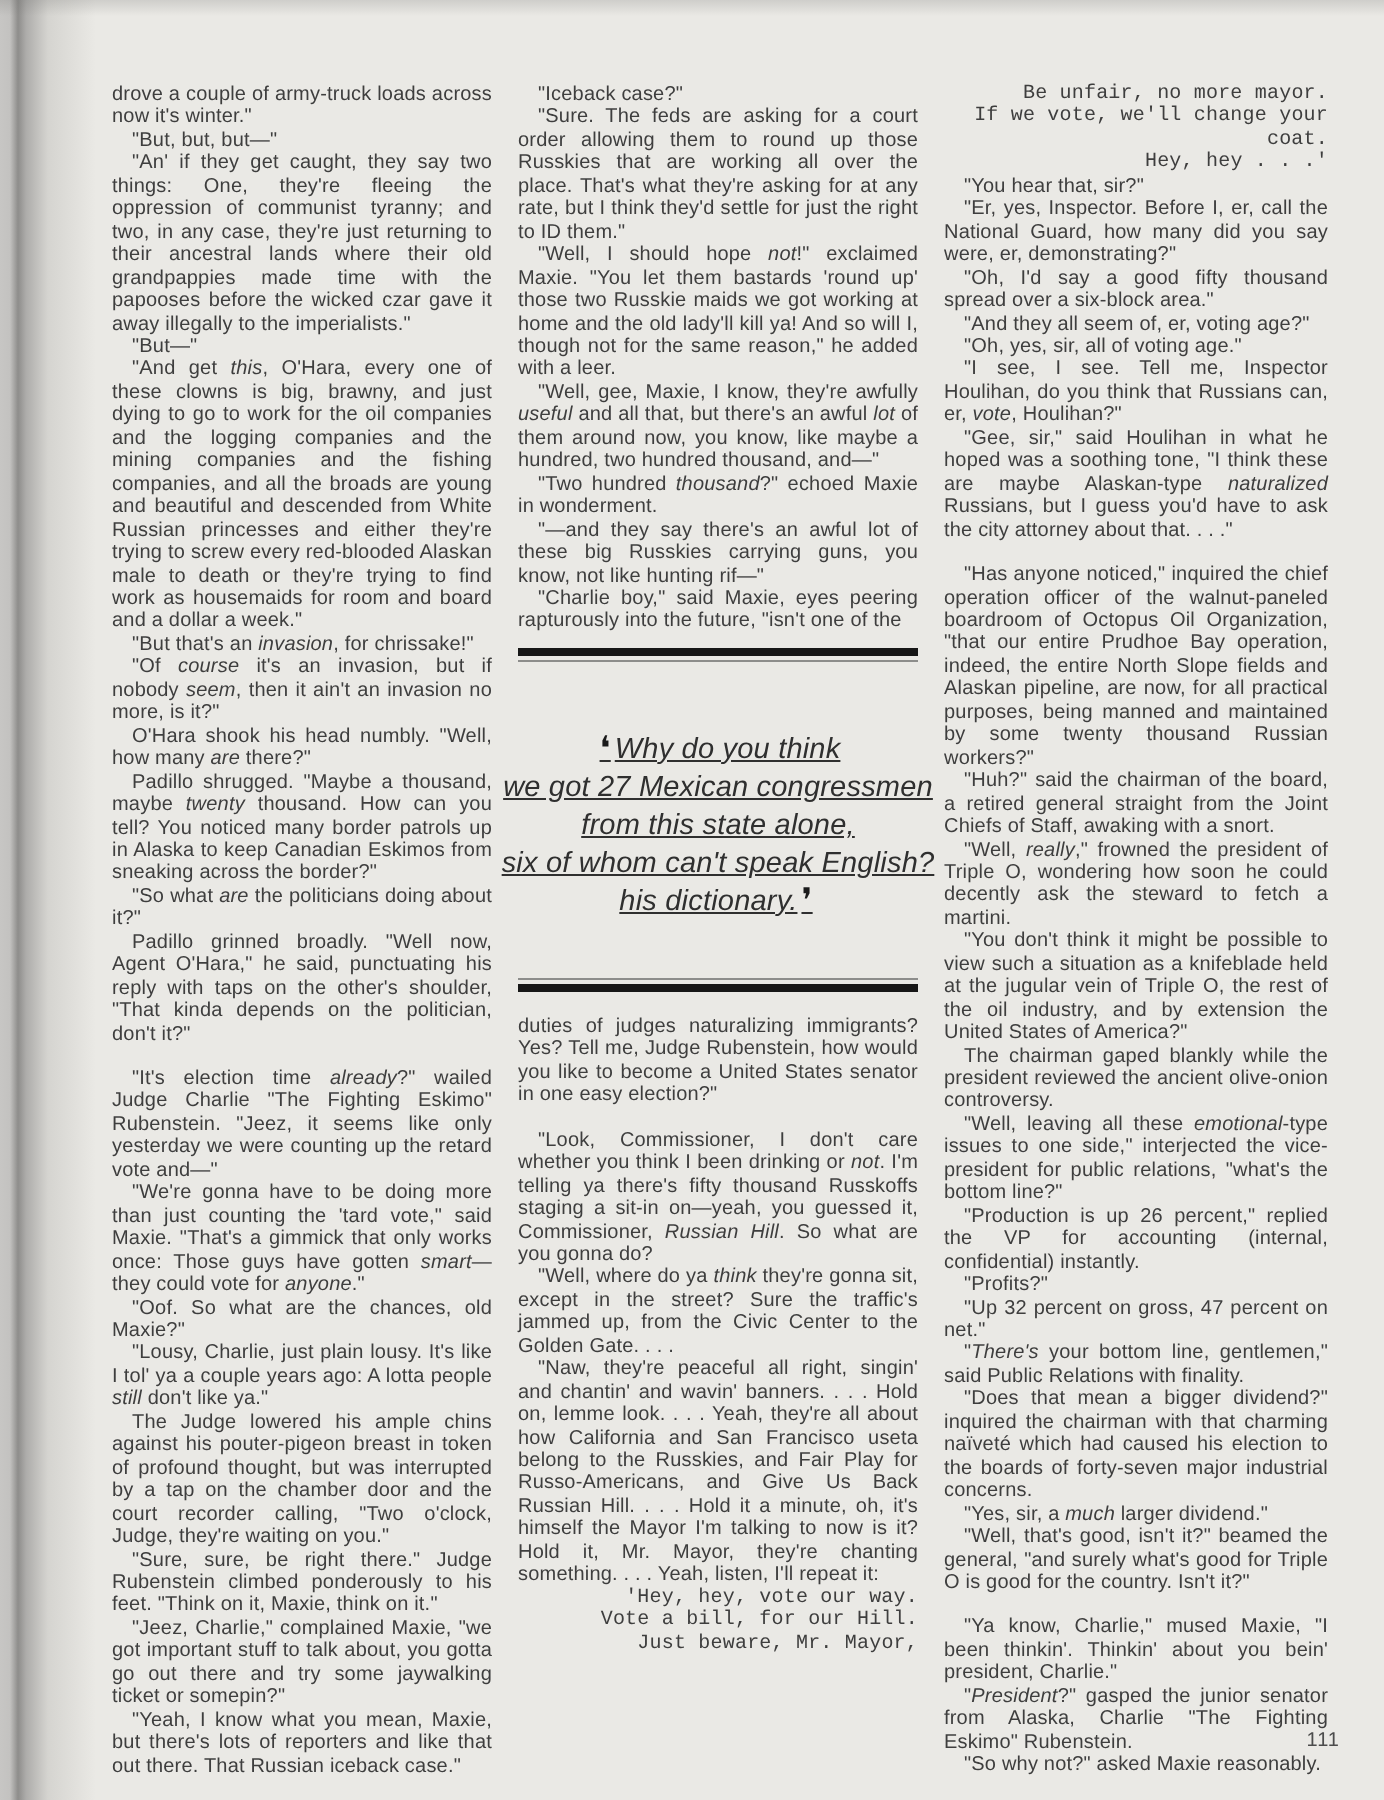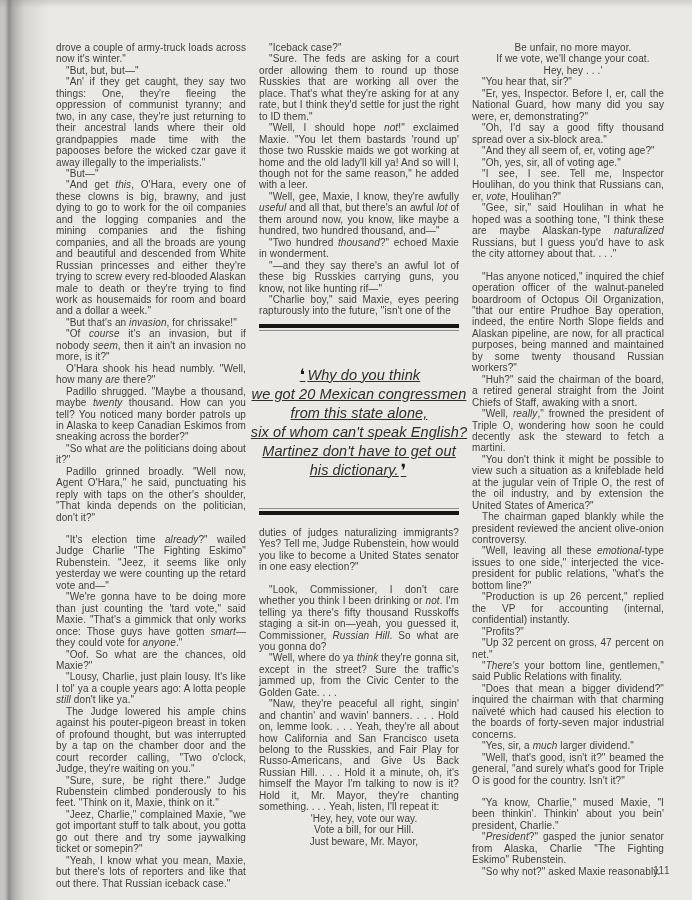--- a/index.html
+++ b/index.html
@@ -35,21 +35,21 @@
     line-height: 11.45px;
     text-align: justify;
     letter-spacing: 0.1px;
   }
   .col-left  { width: 190px; }
   .col-mid   { width: 200px; }
   .col-right { width: 192px; }
   .para { margin: 0; text-indent: 10px; }
   .para.noindent { text-indent: 0; }
   .para.sect { margin-top: 11px; }
-  .verse { padding-left: 10px; text-align: center; }
+  .verse { padding-left: 10px; text-align: right; font-family: Liberation Mono, monospace; }
   .rule { width: 100%; }
   .rule.thick-thin {
     height: 7px; margin: 7px 0 0 0;
     border-top: 4px solid #171717;
     border-bottom: 1px solid #8d8d8b;
   }
   .rule.thin-thick {
     height: 7px; margin: 0 0 12px 0;
     border-top: 1px solid #8d8d8b;
     border-bottom: 4px solid #171717;
@@ -108,24 +108,23 @@
         <p class="para">"Iceback case?"</p>
         <p class="para">"Sure. The feds are asking for a court order allowing them to round up those Russkies that are working all over the place. That's what they're asking for at any rate, but I think they'd settle for just the right to ID them."</p>
         <p class="para">"Well, I should hope <i>not</i>!" exclaimed Maxie. "You let them bastards 'round up' those two Russkie maids we got working at home and the old lady'll kill ya! And so will I, though not for the same reason," he added with a leer.</p>
         <p class="para">"Well, gee, Maxie, I know, they're awfully <i>useful</i> and all that, but there's an awful <i>lot</i> of them around now, you know, like maybe a hundred, two hundred thousand, and—"</p>
         <p class="para">"Two hundred <i>thousand</i>?" echoed Maxie in wonderment.</p>
         <p class="para">"—and they say there's an awful lot of these big Russkies carrying guns, you know, not like hunting rif—"</p>
         <p class="para">"Charlie boy," said Maxie, eyes peering rapturously into the future, "isn't one of the</p>
         <div class="rule thick-thin"></div>
         <div class="pullquote">
           <div><span class="qmark">❛</span>Why do you think</div>
-          <div>we got 20 Mexican congressmen</div>
+          <div>we got 27 Mexican congressmen</div>
           <div>from this state alone,</div>
           <div>six of whom can't speak English?</div>
-          <div>Martinez don't have to get out</div>
           <div>his dictionary.<span class="qmark">❜</span></div>
         </div>
         <div class="rule thin-thick"></div>
         <p class="para noindent">duties of judges naturalizing immigrants? Yes? Tell me, Judge Rubenstein, how would you like to become a United States senator in one easy election?"</p>
         <p class="para sect">"Look, Commissioner, I don't care whether you think I been drinking or <i>not</i>. I'm telling ya there's fifty thousand Russkoffs staging a sit-in on—yeah, you guessed it, Commissioner, <i>Russian Hill</i>. So what are you gonna do?</p>
         <p class="para">"Well, where do ya <i>think</i> they're gonna sit, except in the street? Sure the traffic's jammed up, from the Civic Center to the Golden Gate. . . .</p>
         <p class="para">"Naw, they're peaceful all right, singin' and chantin' and wavin' banners. . . . Hold on, lemme look. . . . Yeah, they're all about how California and San Francisco useta belong to the Russkies, and Fair Play for Russo-Americans, and Give Us Back Russian Hill. . . . Hold it a minute, oh, it's himself the Mayor I'm talking to now is it? Hold it, Mr. Mayor, they're chanting something. . . . Yeah, listen, I'll repeat it:</p>
         <div class="verse">
           <div>'Hey, hey, vote our way.</div>
           <div>Vote a bill, for our Hill.</div>

